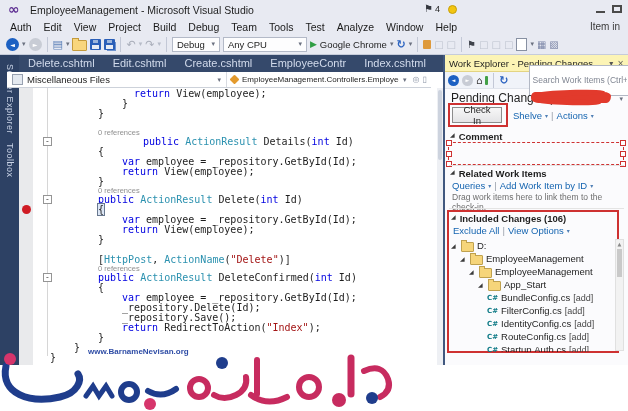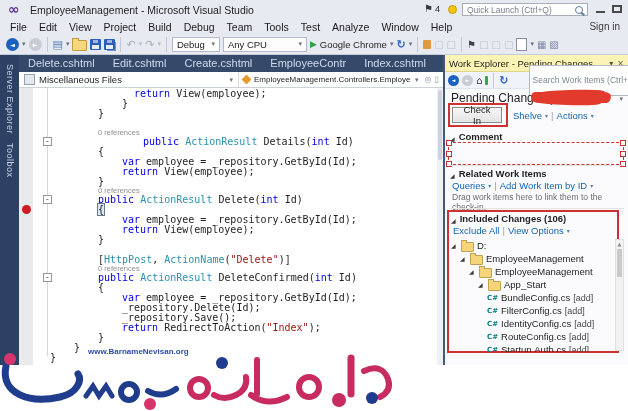--- a/index.html
+++ b/index.html
@@ -61,21 +61,21 @@
   .bookmark{font:10px "DejaVu Sans",sans-serif;color:#3f434c}
   .doc-ic{width:9px;height:11px;background:#fff;border:1px solid #8790a2;flex:0 0 auto}
   .tb-blue2{font:10px "DejaVu Sans",sans-serif;color:#7e88a8}
   
   .sidestrip{position:absolute;left:0;top:55px;width:19px;height:310px;background:#2d4164;
              display:flex;flex-direction:column;align-items:center}
   .v-tab{writing-mode:vertical-rl;font-size:9px;color:#c9d3e6;margin-top:9px;letter-spacing:.5px}
   .tabwell{position:absolute;left:19px;top:55px;width:424px;height:17px;background:#35496b;
            display:flex;overflow:hidden}
   .dtab{padding:0 9px;line-height:17px;font-size:11px;color:#d2dbec;white-space:nowrap;flex:0 0 auto}
-  .navbar{position:absolute;left:19px;top:72px;width:424px;height:16px;background:#fff;
+  .navbar{position:absolute;left:7px;top:72px;width:424px;height:16px;background:#fff;
           border-bottom:1px solid #cdd2da;display:flex;align-items:flex-end;box-sizing:border-box}
   .nav-left{width:220px;display:flex;align-items:center;gap:4px;padding:0 5px;height:100%;
             border-right:1px solid #d8dbe1;box-sizing:border-box;flex:0 0 auto}
   .nav-right{flex:1;display:flex;align-items:center;gap:4px;padding:0 4px;height:100%;min-width:0}
   .nav-ic-proj{width:9px;height:9px;background:#e4e9f0;border:1px solid #98a1b0;flex:0 0 auto}
   .nav-ic-class{width:7px;height:7px;background:#e39a2d;transform:rotate(45deg);border-radius:1px;flex:0 0 auto}
   .nav-text{font-size:9.5px;color:#1e1e1e;white-space:nowrap;overflow:hidden}
   .nav-text.small{font-size:8px}
   .nav-caret{margin-left:auto}
   .nav-end{display:flex;gap:3px;margin-left:2px;color:#8a93a5;font-size:8px;flex:0 0 auto}
@@ -123,21 +123,21 @@
   .ann-checkin{left:3px;top:14px;width:60px;height:24px}
   .btn-checkin{position:absolute;left:7px;top:18px;width:50px;height:16px;box-sizing:border-box;
                background:linear-gradient(#f7f7f7,#e4e4e6);border:1px solid #8c8c8c;
                font-size:9.5px;color:#1e1e1e;display:flex;align-items:center;justify-content:center}
   .te-links{position:absolute;display:flex;align-items:center;gap:3px;white-space:nowrap}
   .links1{left:68px;top:21px}
   .link{color:#1464b0;font-size:9.5px}
   .lsep{color:#9aa0ab;font-size:9.5px}
   .lcaret{font:6px "DejaVu Sans",sans-serif;color:#4f7fb5}
   .sec-hdr{position:absolute;font-weight:bold;font-size:9.5px;color:#1e1e1e;display:flex;
-           align-items:flex-end;gap:4px;white-space:nowrap}
+           align-items:flex-start;gap:4px;white-space:nowrap}
   .sec-arrow{font:6px "DejaVu Sans",sans-serif;color:#3a3a3a}
   .sh-comment{left:5px;top:42px}
   .ann-dash{position:absolute;left:3px;top:53px;width:174px;height:21px;border:1px dashed #ce3131}
   .hnd{position:absolute;width:4px;height:4px;background:#fff;border:1px solid #ce3131}
   .hnd-tl{left:-3px;top:-3px}.hnd-tr{right:-3px;top:-3px}.hnd-bl{left:-3px;bottom:-3px}
   .hnd-br{right:-3px;bottom:-3px}.hnd-ml{left:-3px;top:8px}.hnd-mr{right:-3px;top:8px}
   .te-input{position:absolute;left:7px;top:56px;width:163px;height:14px;background:#fff;
             border:1px solid #b9bdc7;font:9.5px "Liberation Sans",sans-serif;color:#1e1e1e;
             padding:0 3px;box-sizing:border-box}
   .te-div{position:absolute;left:4px;right:4px;height:1px;background:#e4e4e4}
@@ -171,43 +171,39 @@
 <body>
 
 <div class="titlebar">
   <span class="vs-logo">∞</span>
   <span class="app-title">EmployeeManagement - Microsoft Visual Studio</span>
   <span class="flag-wrap">
     <span class="flag-icon">⚑</span>
     <span class="flag-count">4</span>
   </span>
   <span class="yellow-dot"></span>
-  <span class="quick-launch">
-    <span class="ql-text">Quick Launch (Ctrl+Q)</span>
-    <span class="mag"></span>
-  </span>
   <span class="win-min"></span>
   <span class="win-max"></span>
 </div>
 
 <div class="menubar">
-    <span class="menu-item">File</span>
+    <span class="menu-item">Auth</span>
     <span class="menu-item">Edit</span>
     <span class="menu-item">View</span>
     <span class="menu-item">Project</span>
     <span class="menu-item">Build</span>
     <span class="menu-item">Debug</span>
     <span class="menu-item">Team</span>
     <span class="menu-item">Tools</span>
     <span class="menu-item">Test</span>
     <span class="menu-item">Analyze</span>
     <span class="menu-item">Window</span>
     <span class="menu-item">Help</span>
   </div>
-<span class="sign-in">Sign in</span>
+<span class="sign-in">Item in</span>
 
 <div class="toolbar">
   <span class="circ blue">◄</span>
   <span class="caret">▾</span>
   <span class="circ gray">►</span>
   <span class="tsep"></span>
   <span class="tb-glyph">▤</span>
   <span class="caret">▾</span>
   <span class="folder-ic"></span>
   <span class="floppy"></span>

